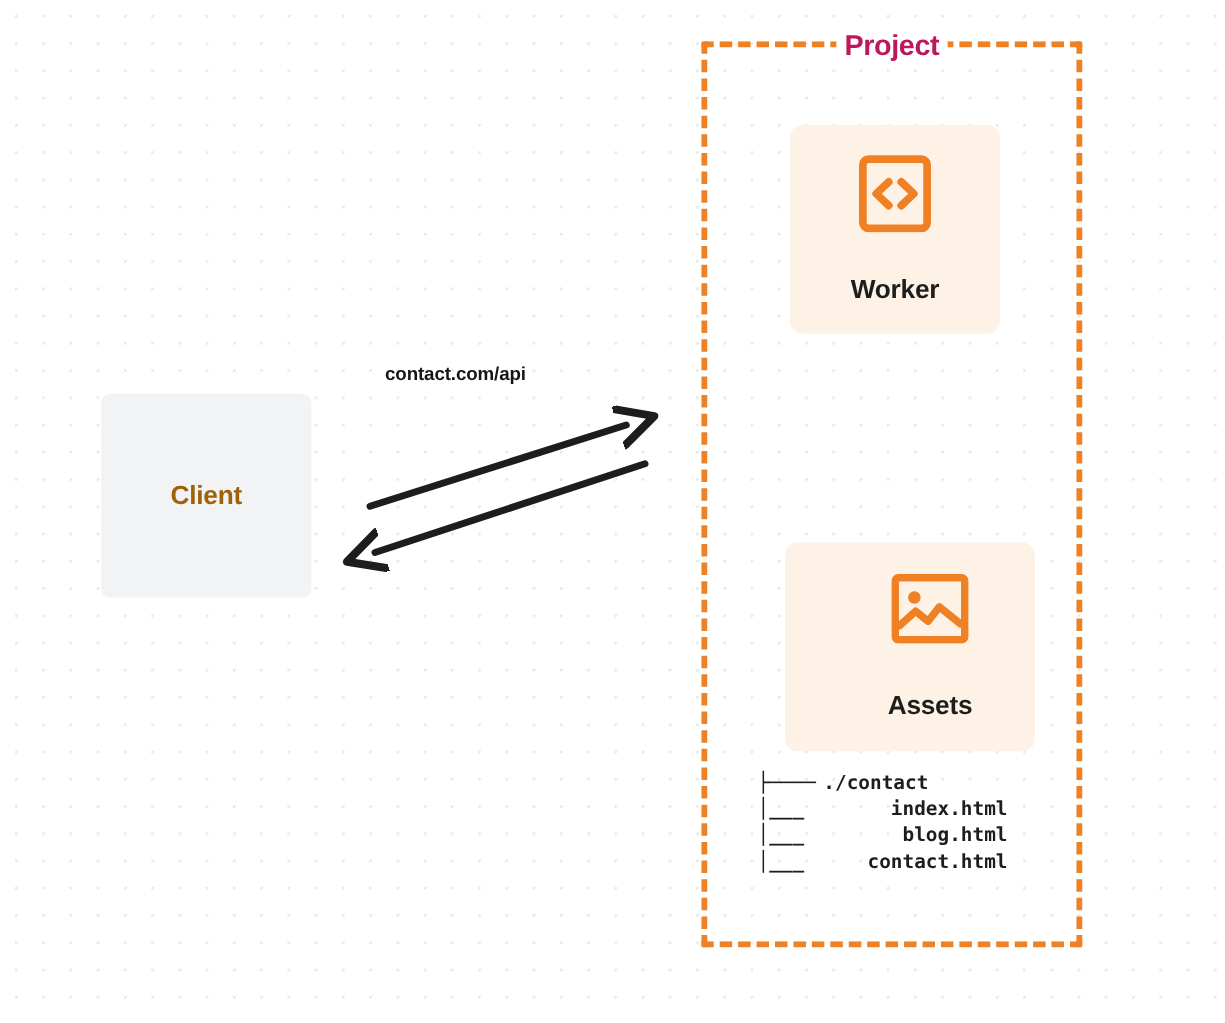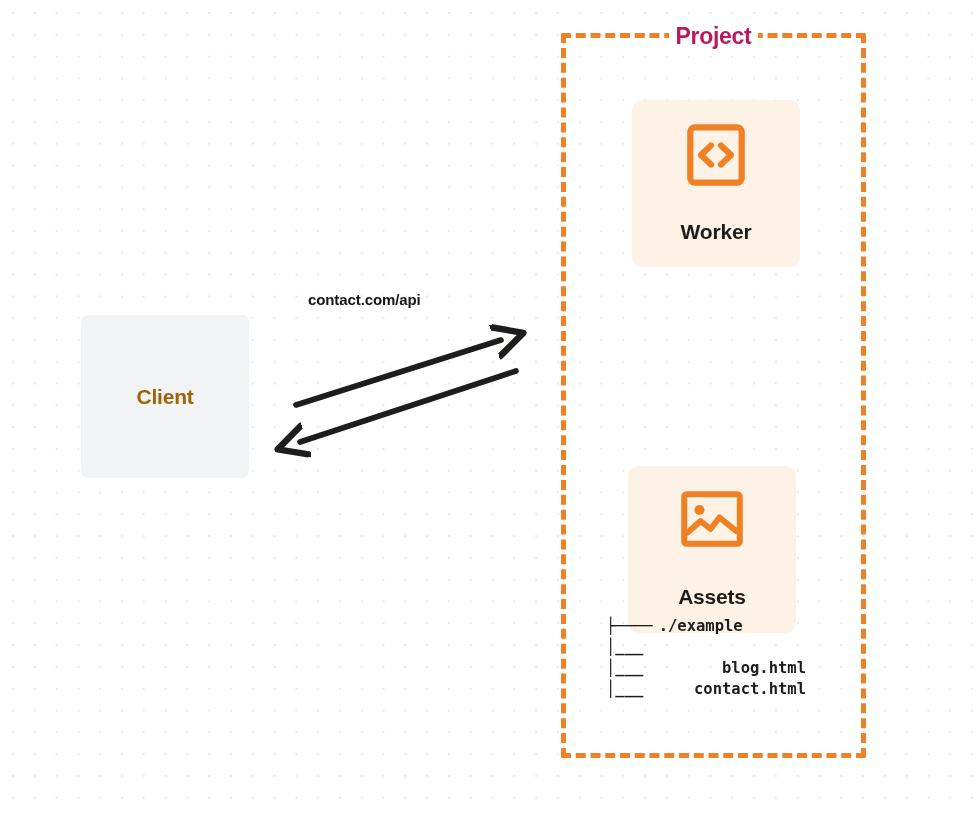--- a/index.html
+++ b/index.html
@@ -97,21 +97,21 @@
     width: 168px;
     height: 167px;
     background: #fdf2e5;
     border-radius: 10px;
     display: flex;
     flex-direction: column;
     align-items: center;
     justify-content: center;
   }
   .service-card.worker { left: 632px; top: 100px; }
-  .service-card.assets { left: 628px; top: 466px; }
+  .service-card.assets { left: 628px; top: 434px; padding-left: 32px; }
 
   .service-icon {
     width: 58px;
     height: 62px;
     display: block;
     margin-bottom: 14px;
   }
   .service-card.assets .service-icon {
     width: 62px;
     height: 56px;
@@ -197,24 +197,25 @@
       <rect x="3.2" y="3.2" width="55.6" height="49.6" rx="2.4" ry="2.4" fill="none" stroke="#ef8124" stroke-width="6.0"></rect>
       <circle cx="18.5" cy="19.0" r="5.0" fill="#ef8124"></circle>
       <path d="M 6.6 41.5 L 19.5 30.0 L 29.5 38.0 L 38.5 26.5 L 55.2 40.0" fill="none" stroke="#ef8124" stroke-width="6.0" stroke-linecap="round" stroke-linejoin="round"></path>
     </svg>
     <span class="service-label">Assets</span>
   </div>
 
   <div class="file-tree">
     <div class="tree-row root">
       <span class="tree-branch">├────</span>
-      <span class="tree-name">./example</span>
+      <span class="tree-name">./contact</span>
     </div>
     <div class="tree-row">
       <span class="tree-branch">│___</span>
+      <span class="tree-name">index.html</span>
     </div>
     <div class="tree-row">
       <span class="tree-branch">│___</span>
       <span class="tree-name">blog.html</span>
     </div>
     <div class="tree-row">
       <span class="tree-branch">│___</span>
       <span class="tree-name">contact.html</span>
     </div>
   </div>

